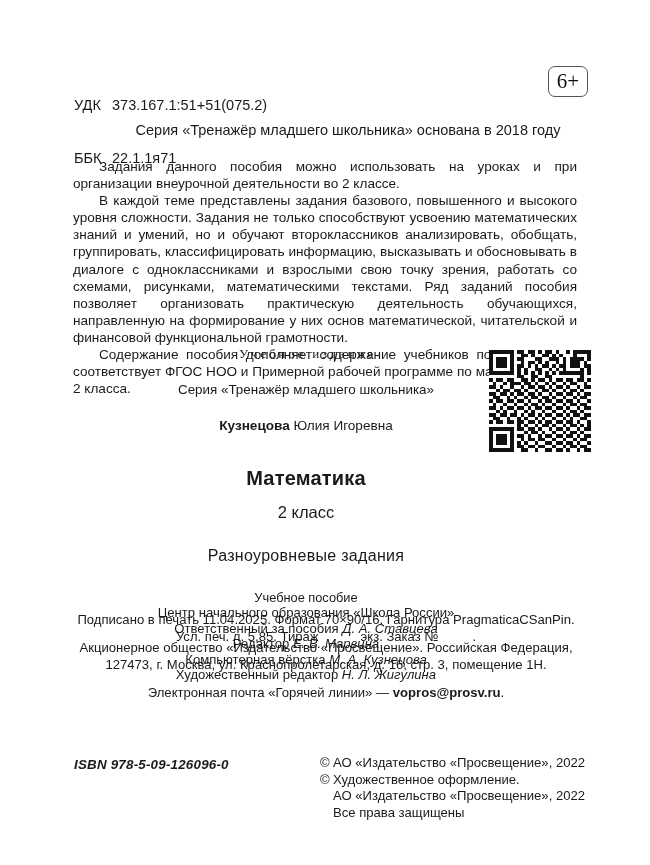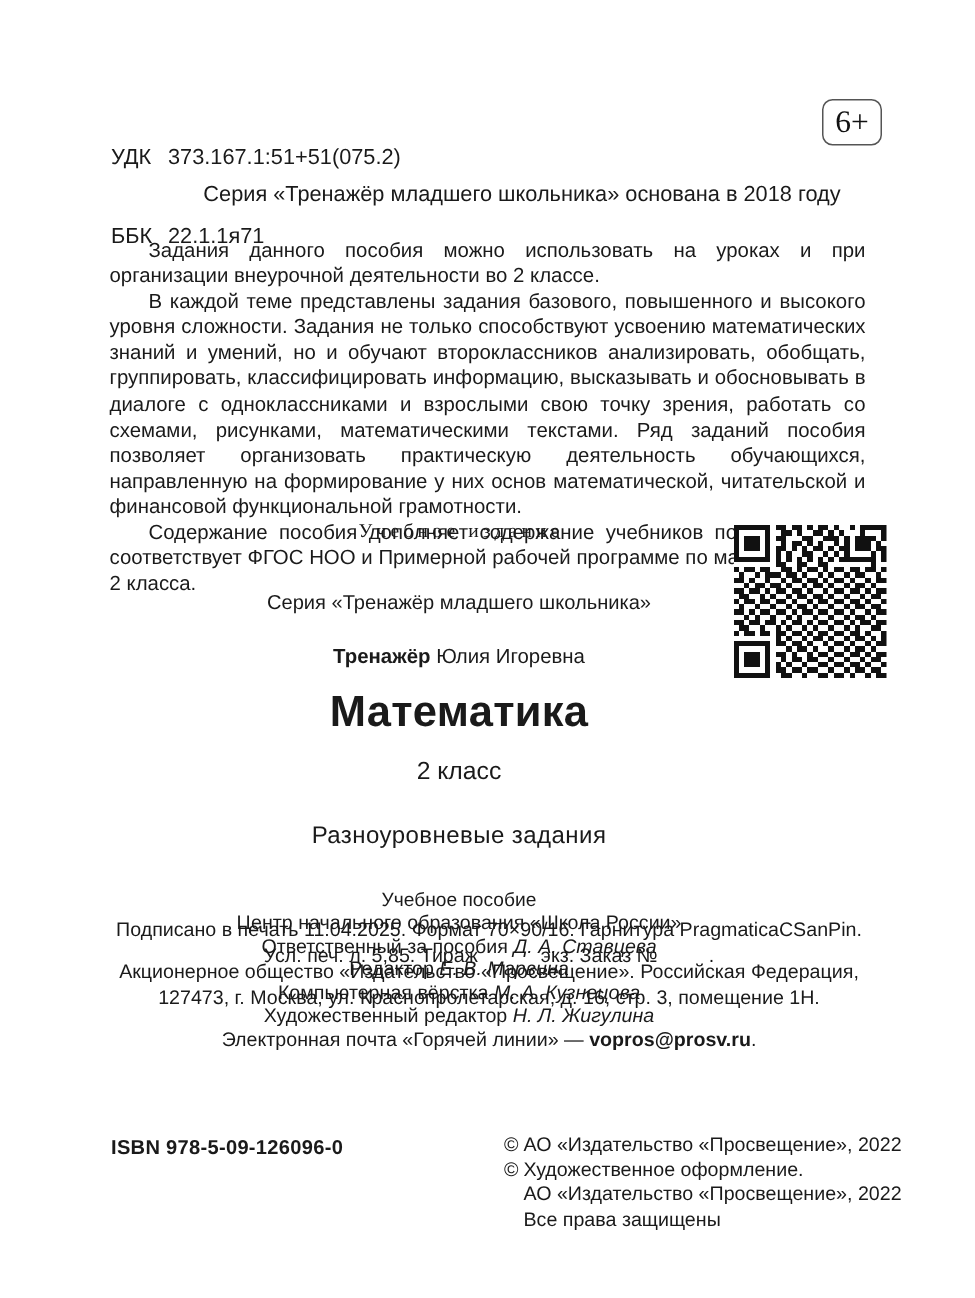--- a/index.html
+++ b/index.html
@@ -88,31 +88,31 @@
   }
   .imp-edition {
     font-size: 13px;
     letter-spacing: 2.8px;
     padding-left: 2.8px;
     margin-top: 6px;
     font-family: Liberation Serif, serif;
   }
   .imp-series {
     font-size: 13.4px;
-    margin-top: 32px;
+    margin-top: 20px;
   }
   .imp-author {
     font-size: 13.6px;
     margin-top: 21px;
   }
   .imp-author b { font-weight: bold; }
   .imp-title {
-    font-size: 29px;
+    font-size: 20px;
     font-weight: bold;
-    margin-top: 14px;
+    margin-top: 34px;
     letter-spacing: 0.2px;
   }
   .imp-grade {
     font-size: 16.5px;
     margin-top: 13px;
   }
   .imp-subtitle {
     font-size: 16px;
     margin-top: 25px;
     letter-spacing: 0.3px;
@@ -156,24 +156,25 @@
   .publisher .email-line b { font-weight: bold; }
 
   
   .isbn {
     position: absolute;
     left: 74px;
     top: 757px;
     font-size: 13.4px;
     font-weight: bold;
     letter-spacing: 0.2px;
+    font-style: italic;
   }
   .copyright {
     position: absolute;
-    left: 336px;
+    left: 320px;
     top: 755px;
     font-size: 13.1px;
     line-height: 16.6px;
     white-space: nowrap;
   }
   .copyright .cmark {
     display: inline-block;
     width: 13px;
   }
   .copyright .indent { padding-left: 13px; }
@@ -660,21 +661,21 @@
           <rect x="25" y="28" width="1" height="1"></rect>
           <rect x="27" y="28" width="1" height="1"></rect>
           <rect x="28" y="28" width="1" height="1"></rect>
         </g>
     </svg>
   </div>
 
   <div class="imprint">
     <div class="imp-edition">Учебное издание</div>
     <div class="imp-series">Серия «Тренажёр младшего школьника»</div>
-    <div class="imp-author"><b>Тренажёр</b> <span>Юлия Игоревна</span></div>
+    <div class="imp-author"><b>Кузнецова</b> <span>Юлия Игоревна</span></div>
     <div class="imp-title">Математика</div>
     <div class="imp-grade">2 класс</div>
     <div class="imp-subtitle">Разноуровневые задания</div>
     <div class="imp-kind">Учебное пособие</div>
 
     <div class="credits">
       <div><span>Центр начального образования «Школа России»</span><i></i></div>
       <div><span>Ответственный за пособия </span><i>Д. А. Ставцева</i></div>
       <div><span>Редактор </span><i>Е. В. Марвина</i></div>
       <div><span>Компьютерная вёрстка </span><i>М. А. Кузнецова</i></div>

